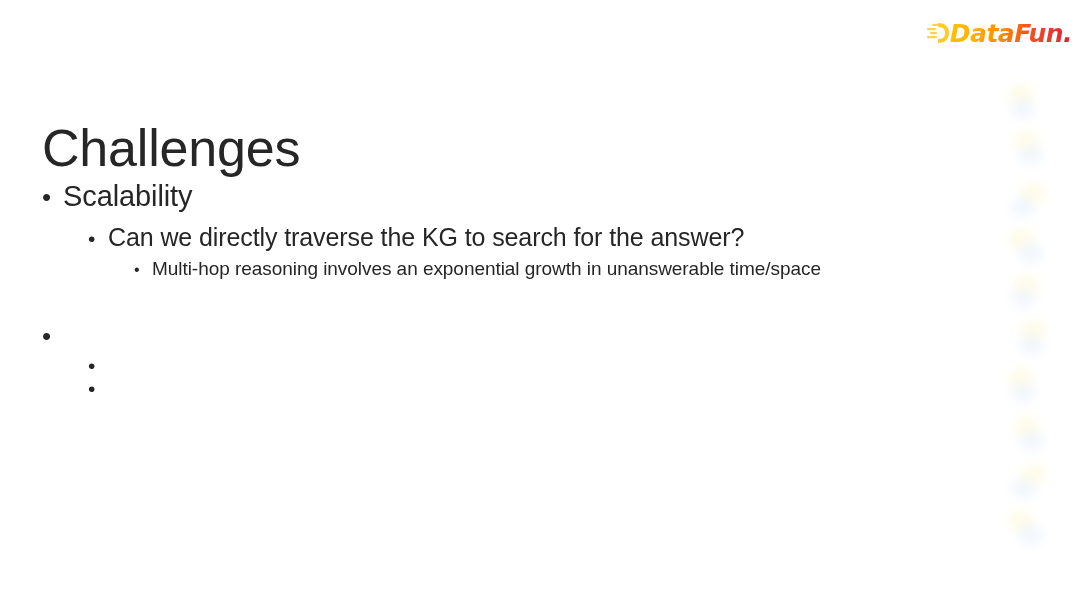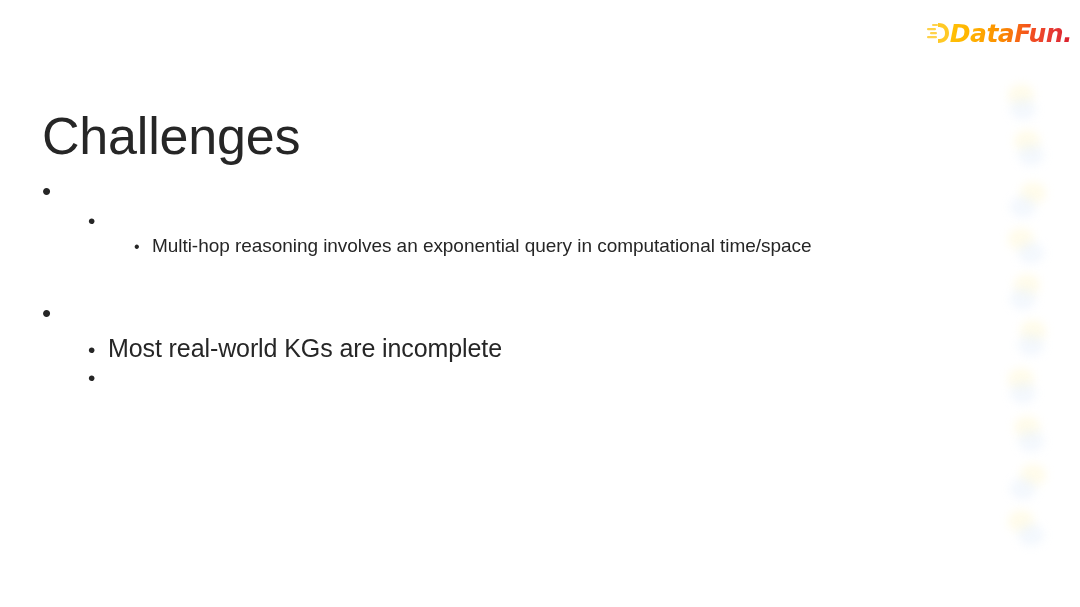--- a/index.html
+++ b/index.html
@@ -54,21 +54,21 @@
     background-clip: text;
     color: transparent;
     -webkit-text-fill-color: transparent;
     margin-left: 1px;
   }
 
   
   .title {
     position: absolute;
     left: 42px;
-    top: 72px;
+    top: 84px;
     font-size: 52px;
     font-weight: 400;
     line-height: 1.12;
     letter-spacing: -0.2px;
     color: #262626;
     white-space: nowrap;
   }
 
   
   .body-content {
@@ -171,40 +171,41 @@
     <span class="logo-text">DataFun.</span>
   </div>
 
   <h1 class="title">Challenges</h1>
 
   <div class="body-content">
 
     <div class="group">
       <div class="bullet-row lvl1">
         <span class="marker">•</span>
+        <span class="btext">Scalability</span>
       </div>
 
       <div class="bullet-row lvl2">
         <span class="marker">•</span>
+        <span class="btext">Can we directly traverse the KG to search for the answer?</span>
       </div>
 
       <div class="bullet-row lvl3">
         <span class="marker">•</span>
-        <span class="btext">Multi-hop reasoning involves an exponential query in computational time/space</span>
+        <span class="btext">Multi-hop reasoning involves an exponential growth in unanswerable time/space</span>
       </div>
     </div>
 
     <div class="group">
       <div class="bullet-row lvl1">
         <span class="marker">•</span>
       </div>
 
       <div class="bullet-row lvl2">
         <span class="marker">•</span>
-        <span class="btext">Most real-world KGs are incomplete</span>
       </div>
 
       <div class="bullet-row lvl2">
         <span class="marker">•</span>
       </div>
     </div>
 
   </div>
 </div>
 

